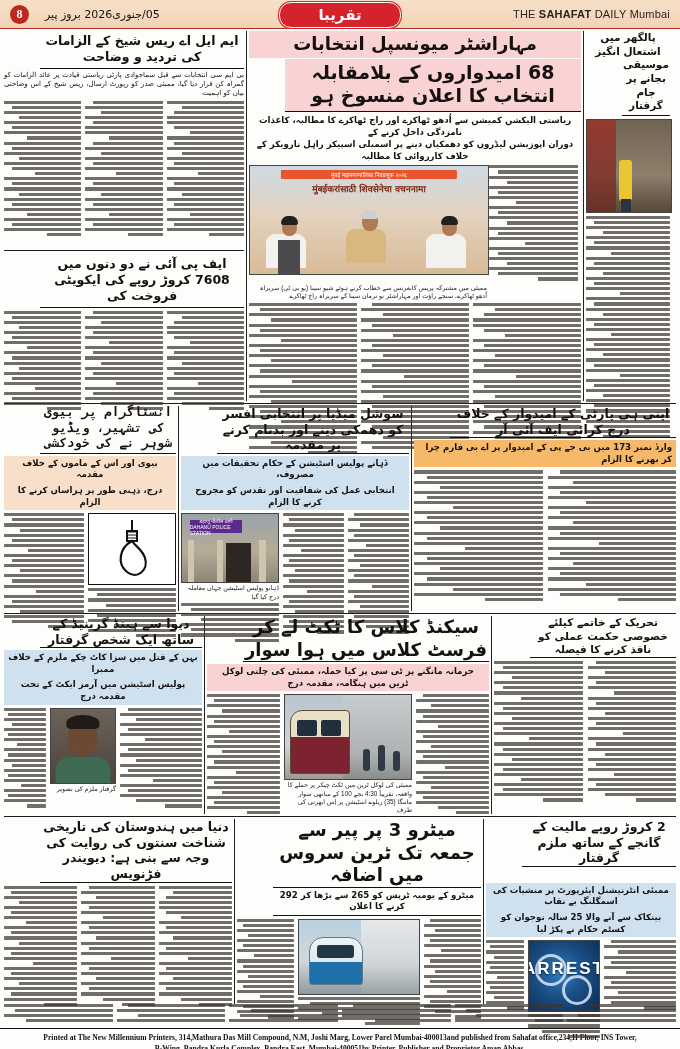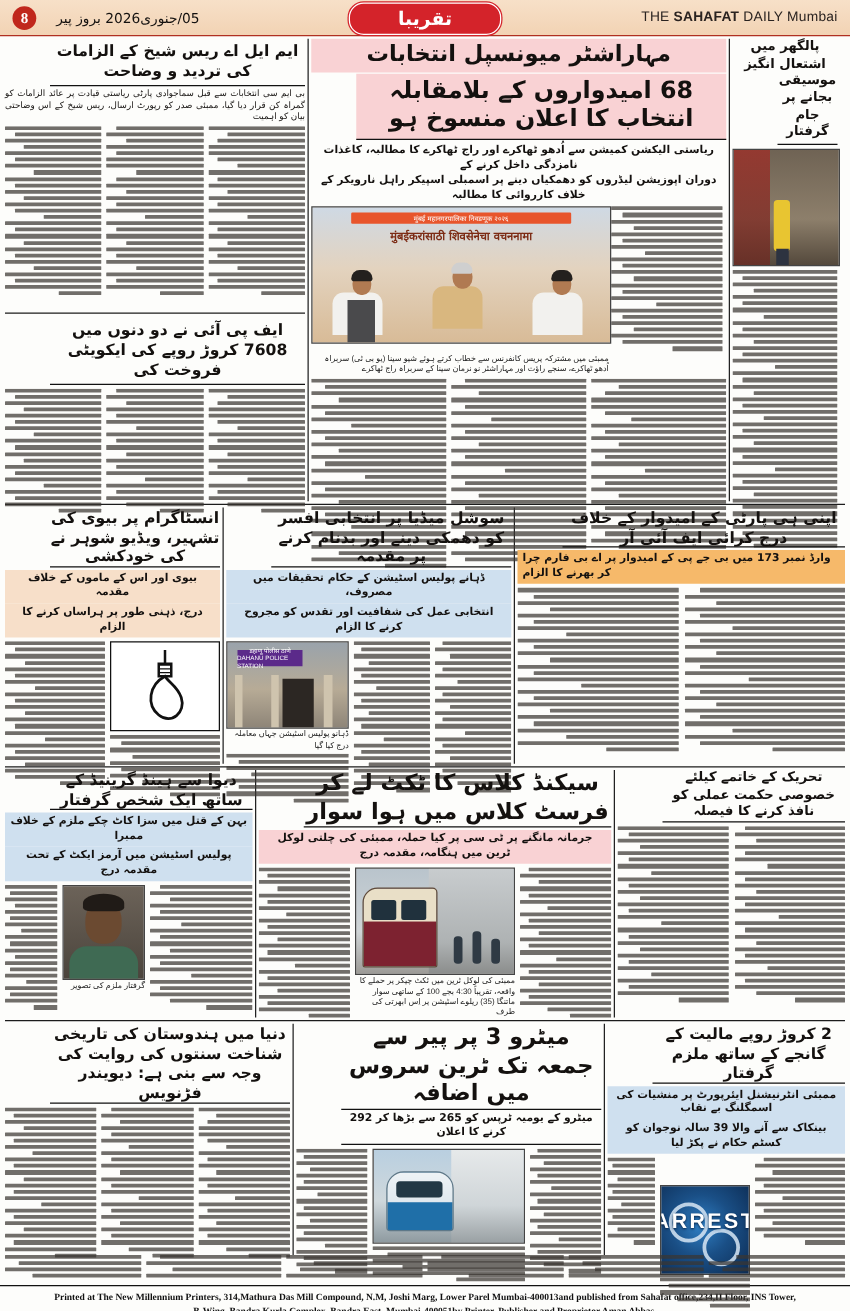--- a/index.html
+++ b/index.html
@@ -91,21 +91,21 @@
   .pax{position:absolute;bottom:10%;width:7px;height:22px;background:#2f3a44;border-radius:3px;}
 
   .metro{background:linear-gradient(180deg,#b9cfe0 0%,#cfd8dc 55%,#8e9aa0 100%);}
   .metro .car{position:absolute;left:8%;bottom:12%;width:44%;height:62%;
               background:linear-gradient(180deg,#eef3f6 0%,#dfe8ee 52%,#1f6fa8 52%,#1f6fa8 100%);
               border-radius:14px 14px 3px 3px;border:1px solid #5e7888;}
   .metro .mwin{position:absolute;top:16%;left:14%;width:70%;height:28%;background:#223845;border-radius:3px;}
   .metro .inside{position:absolute;right:0;top:0;width:48%;height:100%;
             background:linear-gradient(180deg,#e6e9ea 0%,#cfd5d8 60%,#9aa1a4 100%);}
 
-  .arrest{background:radial-gradient(circle at 45% 45%,#2f7fc4 0%,#1a4f86 45%,#0c2b52 100%);margin-top:22px;}
+  .arrest{background:radial-gradient(circle at 45% 45%,#2f7fc4 0%,#1a4f86 45%,#0c2b52 100%);}
   .arrest .txt{position:absolute;top:40%;left:50%;transform:translate(-50%,-50%);
                color:#fff;font-weight:bold;font-size:17px;letter-spacing:2px;
                font-family:"Liberation Sans",sans-serif;text-shadow:0 1px 2px #062040;}
   .cuff{position:absolute;border:3px solid #d7e6f4;border-radius:50%;opacity:.85;}
 
   .noosebox{background:#fff;border:1px solid #111;position:relative;}
 
   .portrait{background:linear-gradient(180deg,#6c6359 0%,#4b443c 100%);}
   .portrait .pfface{position:absolute;top:14%;left:50%;transform:translateX(-50%);
       width:46%;height:48%;background:#6b4a31;border-radius:48% 48% 42% 42%;}
@@ -530,21 +530,21 @@
             <div class="ln s45"></div>
         </div>
       </div>
     </div>
 
     <div class="rule-h" style="margin:2px 4px;"></div>
 
     <div class="row" style="height:205px;padding:0 4px;box-sizing:border-box;">
 
       <div class="col" style="width:172px;">
-        <div class="u hl hl-md ul-line" style="text-align:center;line-height:1.25;">انسٹاگرام پر بیوی کی تشہیر، ویڈیو شوہر نے کی خودکشی</div>
+        <div class="u hl hl-md ul-line" style="text-align:center;line-height:1.25;font-family:Liberation Mono, monospace;">انسٹاگرام پر بیوی کی تشہیر، ویڈیو شوہر نے کی خودکشی</div>
         <div class="band band-peach u sub" style="text-align:center;margin-top:2px;">بیوی اور اس کے ماموں کے خلاف مقدمہ</div>
         <div class="band band-peach u sub" style="text-align:center;">درج، ذہنی طور پر ہراساں کرنے کا الزام</div>
         <div style="display:flex;gap:4px;margin-top:3px;">
           <div class="copy rtl" style="flex:1;height:130px;overflow:hidden;">
             <div class="ln s100"></div>
               <div class="ln s90"></div>
               <div class="ln s100"></div>
               <div class="ln s80"></div>
               <div class="ln s100"></div>
               <div class="ln s90"></div>
@@ -673,21 +673,21 @@
               <div class="ln s70"></div>
               <div class="ln s45"></div>
           </div>
         </div>
       </div>
 
       <div class="sep"></div>
 
       <div class="col" style="flex:1;">
         <div class="u hl hl-md ul-line" style="text-align:center;line-height:1.25;">اپنی ہی پارٹی کے امیدوار کے خلاف درج کرائی ایف آئی آر</div>
-        <div class="band band-orange u sub" style="text-align:left;margin-top:2px;">وارڈ نمبر 173 میں بی جے پی کے امیدوار پر اے بی فارم چرا کر بھرنے کا الزام</div>
+        <div class="band band-orange u sub" style="text-align:right;margin-top:2px;">وارڈ نمبر 173 میں بی جے پی کے امیدوار پر اے بی فارم چرا کر بھرنے کا الزام</div>
         <div class="cols2 copy rtl" style="margin-top:3px;height:150px;overflow:hidden;">
           <div>
               <div class="ln s100"></div>
               <div class="ln s90"></div>
               <div class="ln s100"></div>
               <div class="ln s80"></div>
               <div class="ln s100"></div>
               <div class="ln s90"></div>
               <div class="ln s100"></div>
               <div class="ln s70"></div>
@@ -1103,22 +1103,22 @@
               <div class="ln s80"></div>
               <div class="ln s45"></div>
           </div>
         </div>
       </div>
 
       <div class="sep"></div>
 
       <div class="col" style="flex:1;">
         <div class="u hl hl-md ul-line" style="text-align:center;line-height:1.25;">2 کروڑ روپے مالیت کے گانجے کے ساتھ ملزم گرفتار</div>
-        <div class="band band-blue u sub" style="text-align:center;margin-top:2px;">ممبئی انٹرنیشنل ایئرپورٹ پر منشیات کی اسمگلنگ بے نقاب</div>
-        <div class="band band-blue u sub" style="text-align:center;">بینکاک سے آنے والا 39 سالہ نوجوان کو کسٹم حکام نے پکڑ لیا</div>
+        <div class="band band-blue u sub" style="text-align:center;margin-top:16px;">ممبئی انٹرنیشنل ایئرپورٹ پر منشیات کی اسمگلنگ بے نقاب</div>
+        <div class="band band-blue u sub" style="text-align:center;">بینکاک سے آنے والا 25 سالہ نوجوان کو کسٹم حکام نے پکڑ لیا</div>
         <div style="display:flex;gap:4px;margin-top:3px;">
           <div class="copy rtl" style="width:38px;height:110px;overflow:hidden;">
             <div class="ln s100"></div>
               <div class="ln s90"></div>
               <div class="ln s100"></div>
               <div class="ln s80"></div>
               <div class="ln s100"></div>
               <div class="ln s90"></div>
               <div class="ln s100"></div>
               <div class="ln s70"></div>

